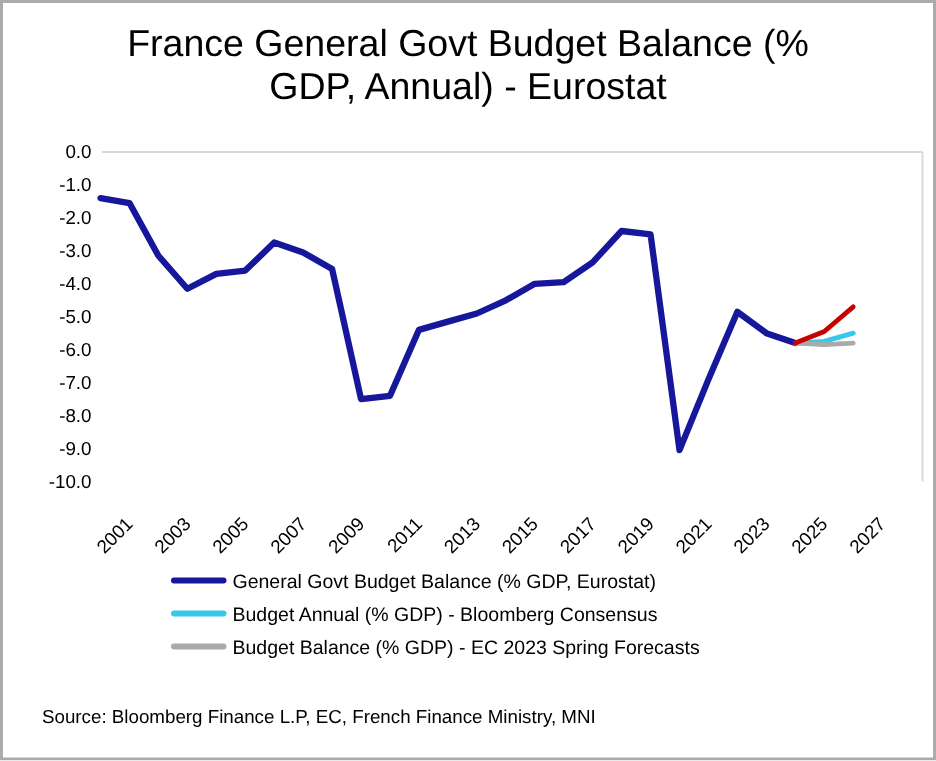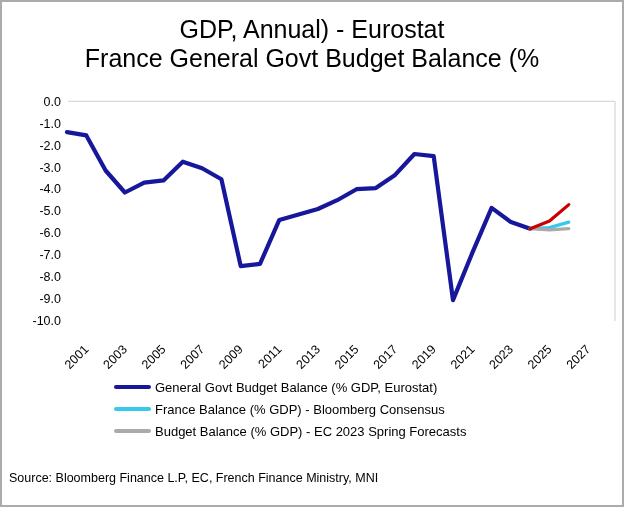--- a/index.html
+++ b/index.html
@@ -26,32 +26,32 @@
   .legend-row{
     display:flex;align-items:center;height:22px;
   }
   .legend-swatch{
     width:37px;border-radius:2px;margin-right:4px;flex:0 0 auto;
   }
   .legend-label{
     font-size:13px;color:#000;white-space:nowrap;
   }
   .source-note{
-    position:absolute;left:7px;top:469px;
+    position:absolute;left:26px;top:469px;
     font-size:12.5px;color:#000;white-space:nowrap;
   }
 </style>
 </head>
 <body>
 
 <div class="chart-frame">
 
   <div class="chart-title">
+    <div>France General Govt Budget Balance (%</div>
     <div>GDP, Annual) - Eurostat</div>
-    <div>France General Govt Budget Balance (%</div>
   </div>
 
   <svg id="plot-svg" width="624" height="507" viewBox="0 0 624 507" xmlns="http://www.w3.org/2000/svg">
     <g id="grid-group">
         <line x1="66" y1="99.3" x2="613" y2="99.3" stroke="#D9D9D9" stroke-width="1.3"></line>
         <line x1="613" y1="99.3" x2="613" y2="319" stroke="#D9D9D9" stroke-width="1.3"></line>
       </g>
     <g id="ylabel-group">
         <text x="59" y="103.6" text-anchor="end" font-size="12.5" font-family="&quot;Liberation Sans&quot;, sans-serif" fill="#000">0.0</text>
         <text x="59" y="125.57" text-anchor="end" font-size="12.5" font-family="&quot;Liberation Sans&quot;, sans-serif" fill="#000">-1.0</text>
@@ -89,21 +89,21 @@
       </g>
   </svg>
 
   <div class="legend" id="legend">
       <div class="legend-row">
         <div class="legend-swatch" style="background: rgb(23, 23, 155); height: 4.2px;"></div>
         <span class="legend-label">General Govt Budget Balance (% GDP, Eurostat)</span>
       </div>
       <div class="legend-row">
         <div class="legend-swatch" style="background: rgb(56, 200, 234); height: 3.5px;"></div>
-        <span class="legend-label">France Balance (% GDP) - Bloomberg Consensus</span>
+        <span class="legend-label">Budget Annual (% GDP) - Bloomberg Consensus</span>
       </div>
       <div class="legend-row">
         <div class="legend-swatch" style="background: rgb(170, 170, 170); height: 3.5px;"></div>
         <span class="legend-label">Budget Balance (% GDP) - EC 2023 Spring Forecasts</span>
       </div>
     </div>
 
   <div class="source-note">Source: Bloomberg Finance L.P, EC, French Finance Ministry, MNI</div>
 
 </div>

